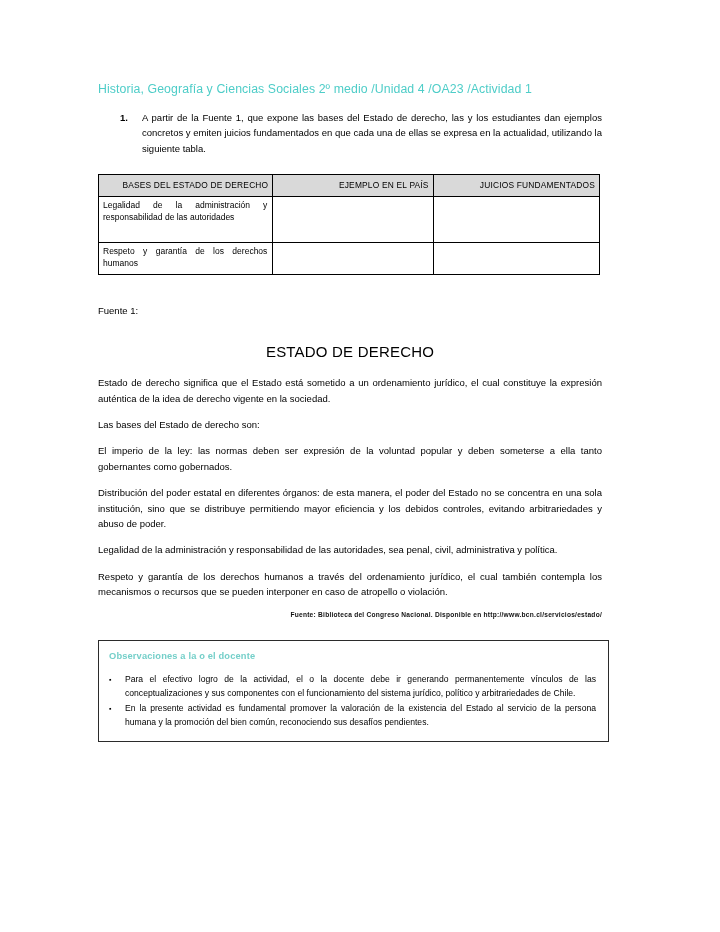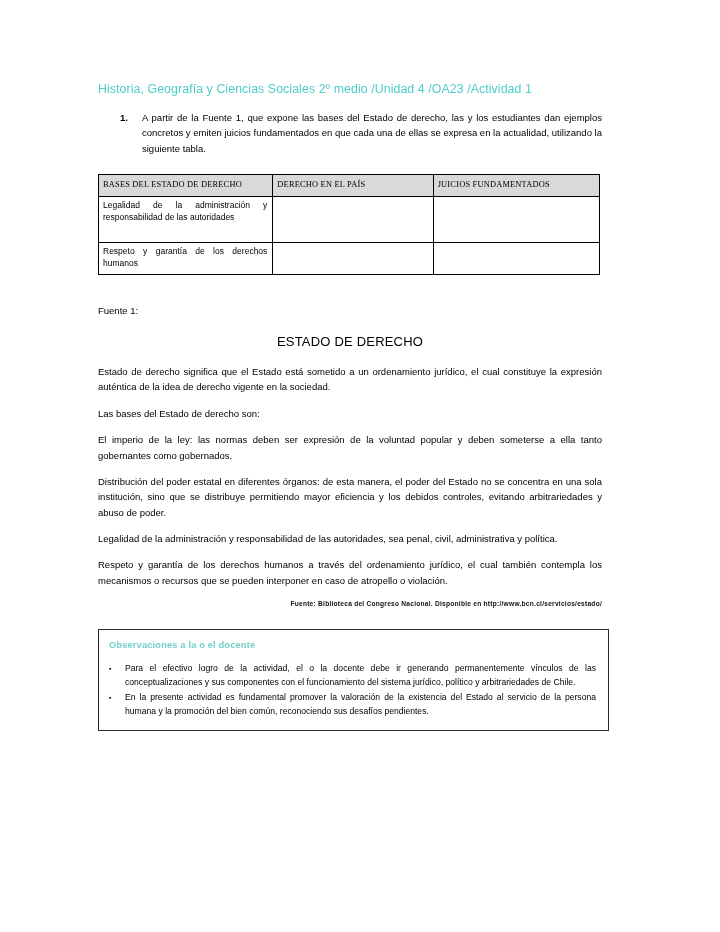--- a/index.html
+++ b/index.html
@@ -62,25 +62,24 @@
   }
   table.act-table th,
   table.act-table td {
     border: 1px solid #000000;
     font-size: 8.4px;
     line-height: 1.45;
     vertical-align: top;
   }
   table.act-table th {
     background: #d9d9d9;
-    text-align: left;
+    text-align: right;
     font-weight: normal;
     padding: 4px 4px 5px 4px;
     letter-spacing: 0.2px;
-    font-family: Liberation Serif, serif;
   }
   table.act-table td.base-cell {
     text-align: justify;
     padding: 2px 5px 3px 4px;
     font-size: 8.5px;
   }
   table.act-table td.blank-cell {
     padding: 2px 4px;
   }
   .col-1 { width: 174px; }
@@ -91,23 +90,23 @@
   .row-h3 td { height: 40px; }
   .row-h4 td { height: 26px; }
 
   
   .fuente-label {
     margin-top: 28px;
     font-size: 9.5px;
     line-height: 1.6;
   }
   .source-title {
-    margin-top: 14px;
+    margin-top: 22px;
     text-align: center;
-    font-size: 13px;
+    font-size: 15px;
     line-height: 1.6;
     letter-spacing: 0.2px;
   }
   .src-par {
     margin-top: 11px;
     font-size: 9.5px;
     line-height: 1.62;
     text-align: justify;
   }
   .src-credit {
@@ -171,21 +170,21 @@
 
   <table class="act-table">
     <colgroup>
       <col class="col-1">
         <col class="col-2">
         <col class="col-3">
     </colgroup>
     <thead>
       <tr>
         <th>BASES DEL ESTADO DE DERECHO</th>
-        <th>DERECHO EN EL PAÍS</th>
+        <th>EJEMPLO EN EL PAÍS</th>
         <th>JUICIOS FUNDAMENTADOS</th>
       </tr>
     </thead>
     <tbody>
       <tr class="row-h3">
         <td class="base-cell">Legalidad de la administración y responsabilidad de las autoridades</td>
         <td class="blank-cell"></td>
         <td class="blank-cell"></td>
       </tr>
       <tr class="row-h4">

